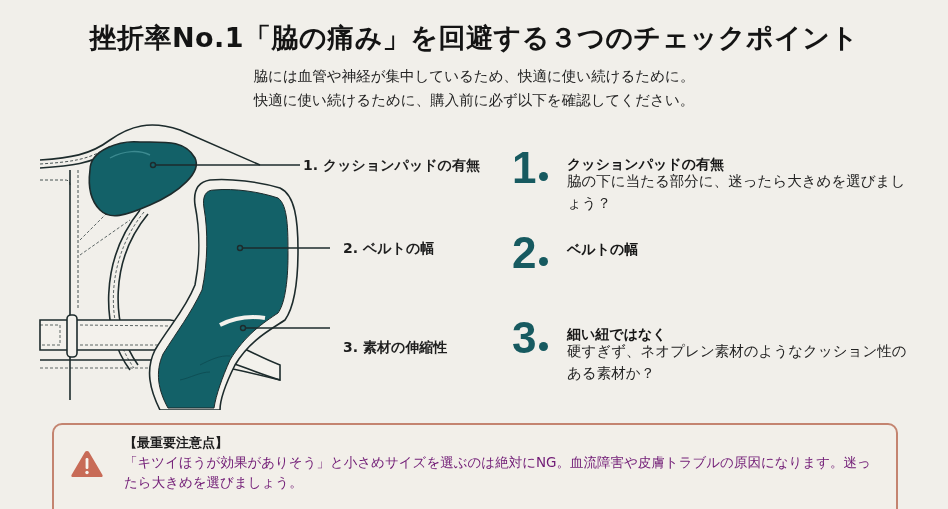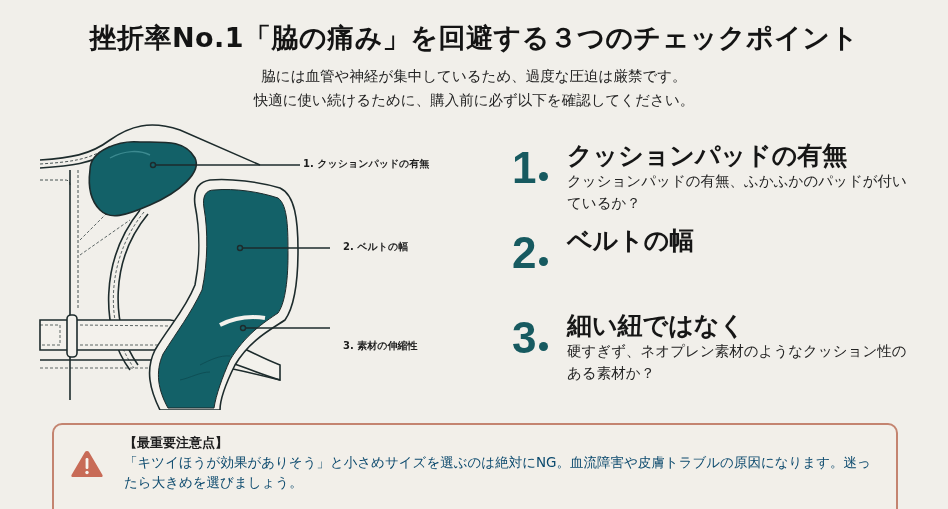--- a/index.html
+++ b/index.html
@@ -15,63 +15,63 @@
     text-align: center;
     font-size: 27px; font-weight: bold; letter-spacing: 0.5px;
     color: #141414;
   }
   .subtitle {
     position: absolute; left: 0; right: 0; top: 64px;
     text-align: center; font-size: 14.5px; line-height: 24px; color: #232323;
   }
   .illus { position: absolute; left: 30px; top: 110px; width: 300px; height: 300px; }
   .callout {
-    position: absolute; font-size: 10px; font-weight: bold; color: #1e1e1e;
+    position: absolute; font-size: 14px; font-weight: bold; color: #1e1e1e;
     white-space: nowrap;
   }
   .point {
     position: absolute; left: 512px; width: 400px; height: 80px;
   }
   .point .num {
     position: absolute; left: 0; top: 0;
     font-size: 44px; font-weight: bold; color: #175a60; line-height: 50px;
     font-family: "Liberation Sans", sans-serif;
   }
   .point .num .dot {
     display: inline-block; width: 9px; height: 9px; border-radius: 50%;
     background: #175a60; margin-left: 3px; vertical-align: 2px;
   }
   .point .ptitle {
-    position: absolute; left: 55px; top: 0; font-size: 25px; font-weight: bold; color: #161616;
+    position: absolute; left: 55px; top: 8px; font-size: 14px; font-weight: bold; color: #161616;
     line-height: 26px;
   }
   .point .pdesc {
     position: absolute; left: 55px; top: 27px; width: 340px;
     font-size: 14.5px; line-height: 22px; color: #232323;
   }
   .alert {
     position: absolute; left: 52px; top: 423px; width: 846px; height: 102px;
     border: 2px solid #c48470; border-radius: 10px;
     background: #f2efe9;
   }
   .alert .icon { position: absolute; left: 16px; top: 24px; width: 34px; height: 30px; }
   .alert .head {
     position: absolute; left: 70px; top: 9px; font-size: 13px; font-weight: bold; color: #1e1e1e;
   }
   .alert .body {
     position: absolute; left: 70px; top: 27px; width: 760px;
-    font-size: 13.5px; line-height: 20px; color: #0c4a6e;
+    font-size: 13.5px; line-height: 20px; color: #701a75;
   }
 </style>
 </head>
 <body>
 
 <div class="title">挫折率No.1「脇の痛み」を回避する３つのチェックポイント</div>
 <div class="subtitle">
-  <div>脇には血管や神経が集中しているため、過度な圧迫は厳禁です。</div>
+  <div>脇には血管や神経が集中しているため、快適に使い続けるために。</div>
   <div>快適に使い続けるために、購入前に必ず以下を確認してください。</div>
 </div>
 
 <svg class="illus" viewBox="0 0 300 300" xmlns="http://www.w3.org/2000/svg">
   <g fill="none" stroke="#1d2b2c" stroke-width="1.6">
 
     <path d="M10 50 C 40 48, 60 45, 80 30 C 100 16, 120 10, 150 20 L 230 55"></path>
     <path d="M10 58 C 40 56, 62 54, 82 40"></path>
     <path d="M10 54 C 40 52, 60 50, 80 36" stroke-dasharray="3 2" stroke-width="0.8"></path>
 
@@ -119,21 +119,21 @@
   </g>
 </svg>
 
 <div class="callout" style="left:303px; top:157px;">1. クッションパッドの有無</div>
 <div class="callout" style="left:343px; top:240px;">2. ベルトの幅</div>
 <div class="callout" style="left:343px; top:321px;margin-top:18px;">3. 素材の伸縮性</div>
 
 <div class="point" style="top:143px;">
   <div class="num"><span>1</span><span class="dot"></span></div>
   <div class="ptitle">クッションパッドの有無</div>
-  <div class="pdesc">クッションパッドの有無、ふかふかのパッドが付いているか？</div>
+  <div class="pdesc">脇の下に当たる部分に、迷ったら大きめを選びましょう？</div>
 </div>
 <div class="point" style="top:228px;">
   <div class="num"><span>2</span><span class="dot"></span></div>
   <div class="ptitle">ベルトの幅</div>
 </div>
 <div class="point" style="top:313px;">
   <div class="num"><span>3</span><span class="dot"></span></div>
   <div class="ptitle">細い紐ではなく</div>
   <div class="pdesc">硬すぎず、ネオプレン素材のようなクッション性のある素材か？</div>
 </div>

